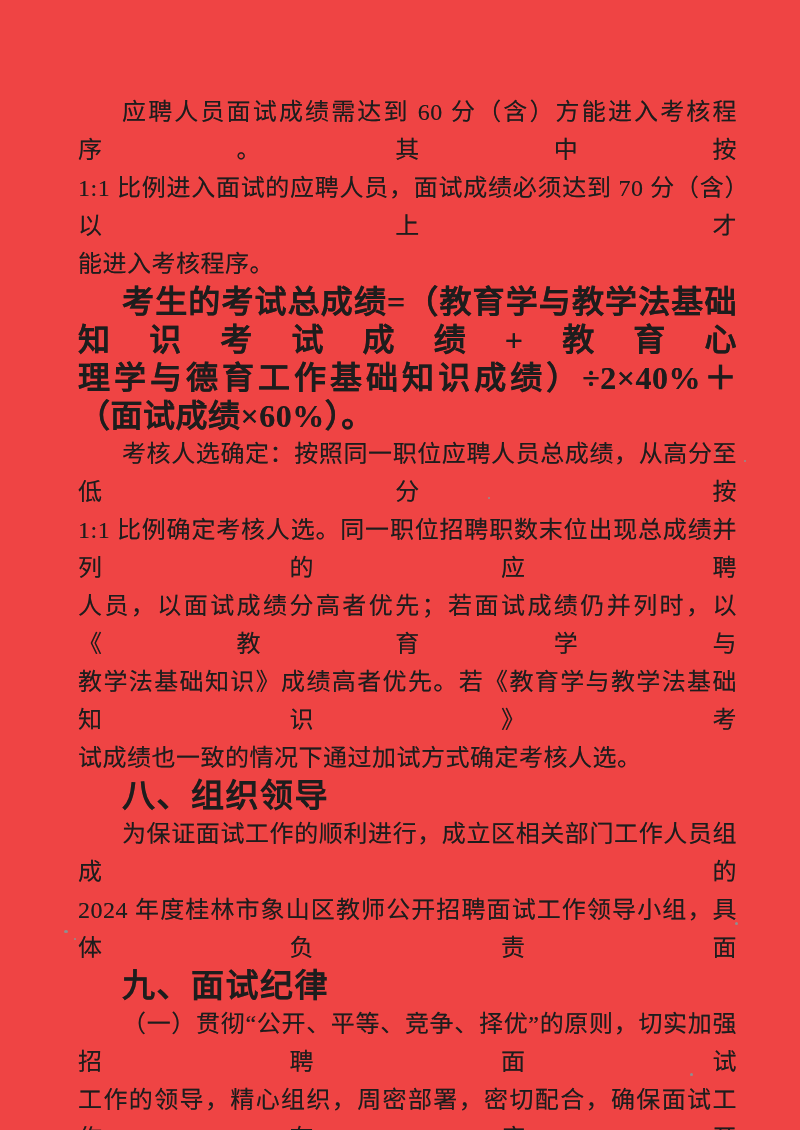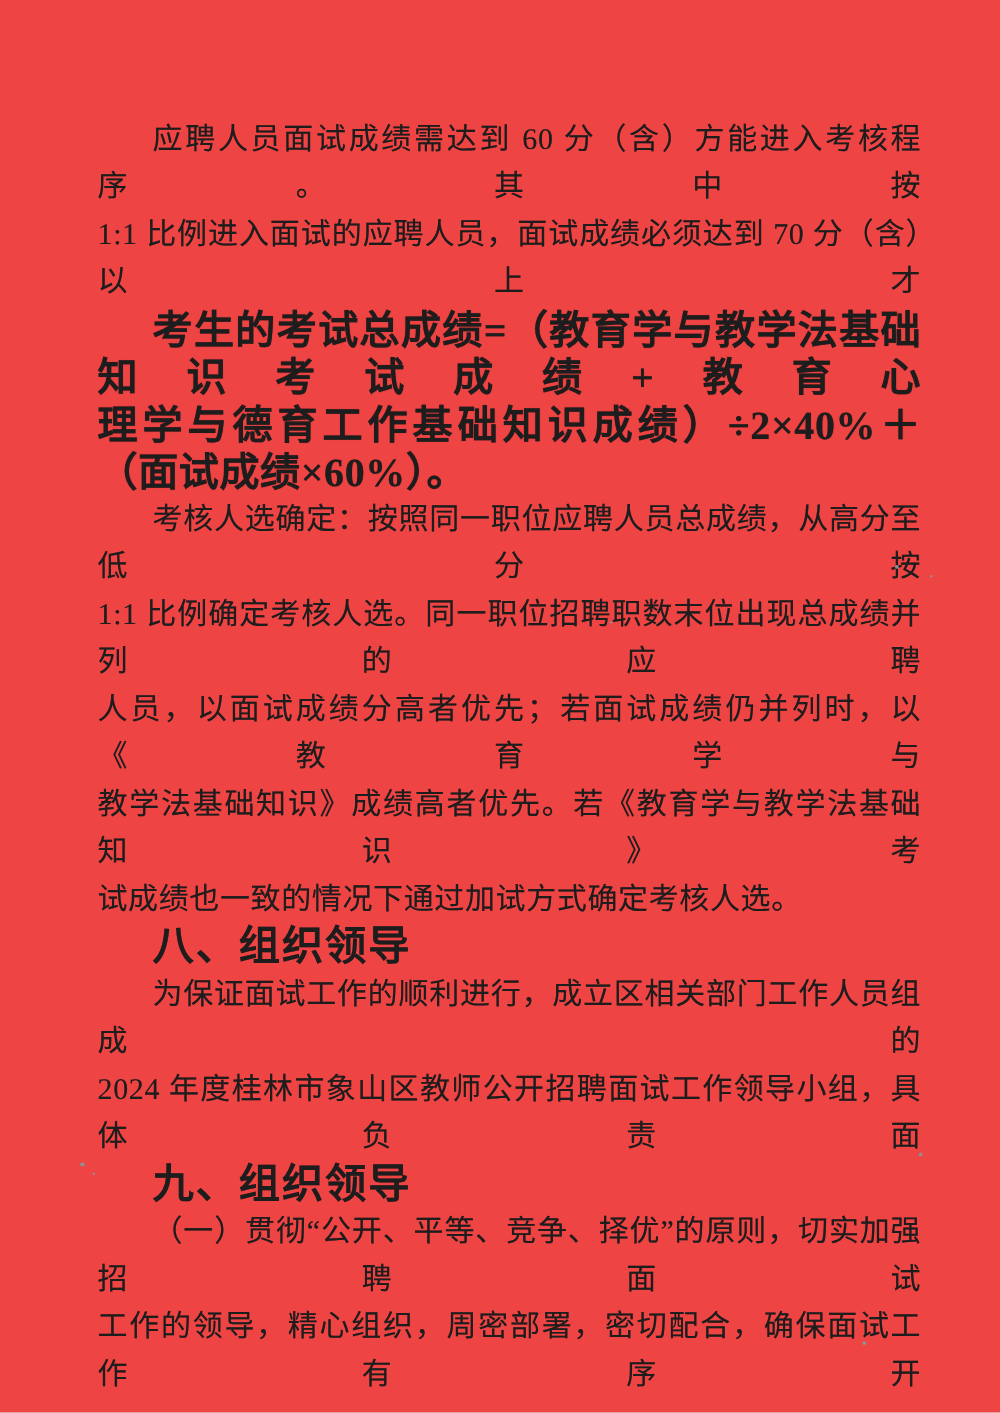--- a/index.html
+++ b/index.html
@@ -60,41 +60,42 @@
   }
 </style>
 </head>
 <body>
 
 <div class="page" style="background: #ef4444;">
   <div class="doc" style="color: rgb(29, 29, 29);">
       <div class="block body">
         <div class="line indent">应聘人员面试成绩需达到 60 分（含）方能进入考核程序。其中按</div>
         <div class="line">1:1 比例进入面试的应聘人员，面试成绩必须达到 70 分（含）以上才</div>
+        <div class="line para-end">能进入考核程序。</div>
       </div>
       <div class="block body-bold">
         <div class="line indent">考生的考试总成绩=（教育学与教学法基础知识考试成绩+教育心</div>
         <div class="line para-end">理学与德育工作基础知识成绩）÷2×40%＋（面试成绩×60%）。</div>
       </div>
       <div class="block body">
         <div class="line indent">考核人选确定：按照同一职位应聘人员总成绩，从高分至低分按</div>
         <div class="line">1:1 比例确定考核人选。同一职位招聘职数末位出现总成绩并列的应聘</div>
         <div class="line">人员，以面试成绩分高者优先；若面试成绩仍并列时，以《教育学与</div>
         <div class="line">教学法基础知识》成绩高者优先。若《教育学与教学法基础知识》考</div>
         <div class="line para-end">试成绩也一致的情况下通过加试方式确定考核人选。</div>
       </div>
       <div class="block heading">
         <div class="line indent para-end">八、组织领导</div>
       </div>
       <div class="block body">
         <div class="line indent">为保证面试工作的顺利进行，成立区相关部门工作人员组成的</div>
         <div class="line">2024 年度桂林市象山区教师公开招聘面试工作领导小组，具体负责面</div>
       </div>
       <div class="block heading">
-        <div class="line indent para-end">九、组织领导</div>
+        <div class="line indent para-end">九、面试纪律</div>
       </div>
       <div class="block body">
         <div class="line indent">（一）贯彻“公开、平等、竞争、择优”的原则，切实加强招聘面试</div>
         <div class="line">工作的领导，精心组织，周密部署，密切配合，确保面试工作有序开</div>
       </div>
     </div>
 <div class="speck" style="left: 716px; top: 452px; width: 3px; height: 3px; background: rgb(143, 143, 143);"></div>
     <div class="speck" style="left: 744px; top: 460px; width: 2px; height: 2px; background: rgb(143, 143, 143);"></div>
     <div class="speck" style="left: 735px; top: 922px; width: 3px; height: 3px; background: rgb(143, 143, 143);"></div>
     <div class="speck" style="left: 64px; top: 930px; width: 4px; height: 3px; background: rgb(143, 143, 143);"></div>

